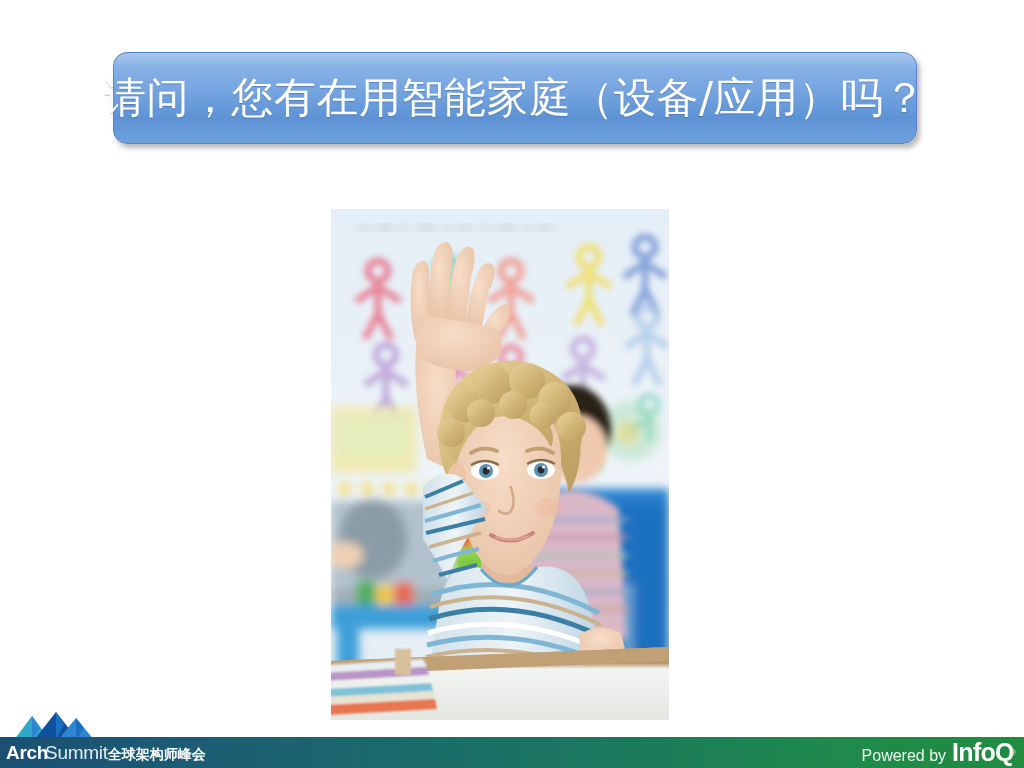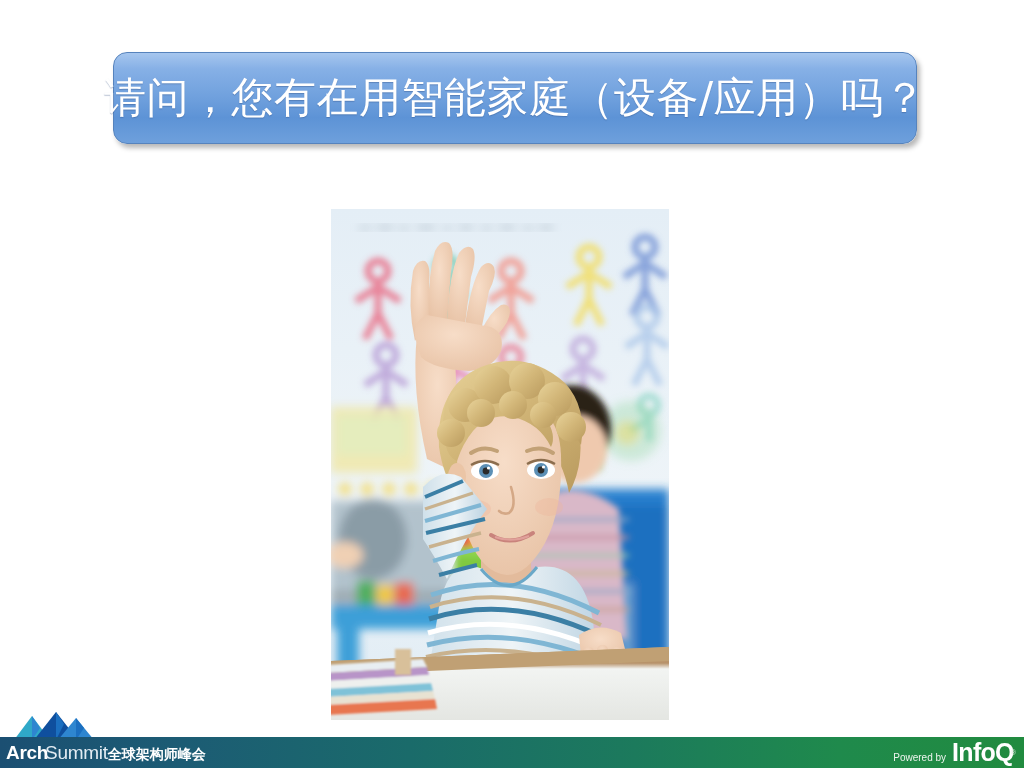--- a/index.html
+++ b/index.html
@@ -111,21 +111,21 @@
     font-weight: bold;
   }
   .footer-right {
     margin-left: auto;
     display: flex;
     align-items: baseline;
     padding-right: 8px;
     gap: 6px;
   }
   .powered-by {
-    font-size: 10px;
+    font-size: 16px;
     color: #eef5ef;
   }
   .infoq-logo {
     font-size: 25px;
     font-weight: bold;
     color: #ffffff;
     letter-spacing: -0.7px;
   }
   .infoq-tm {
     font-size: 7px;

